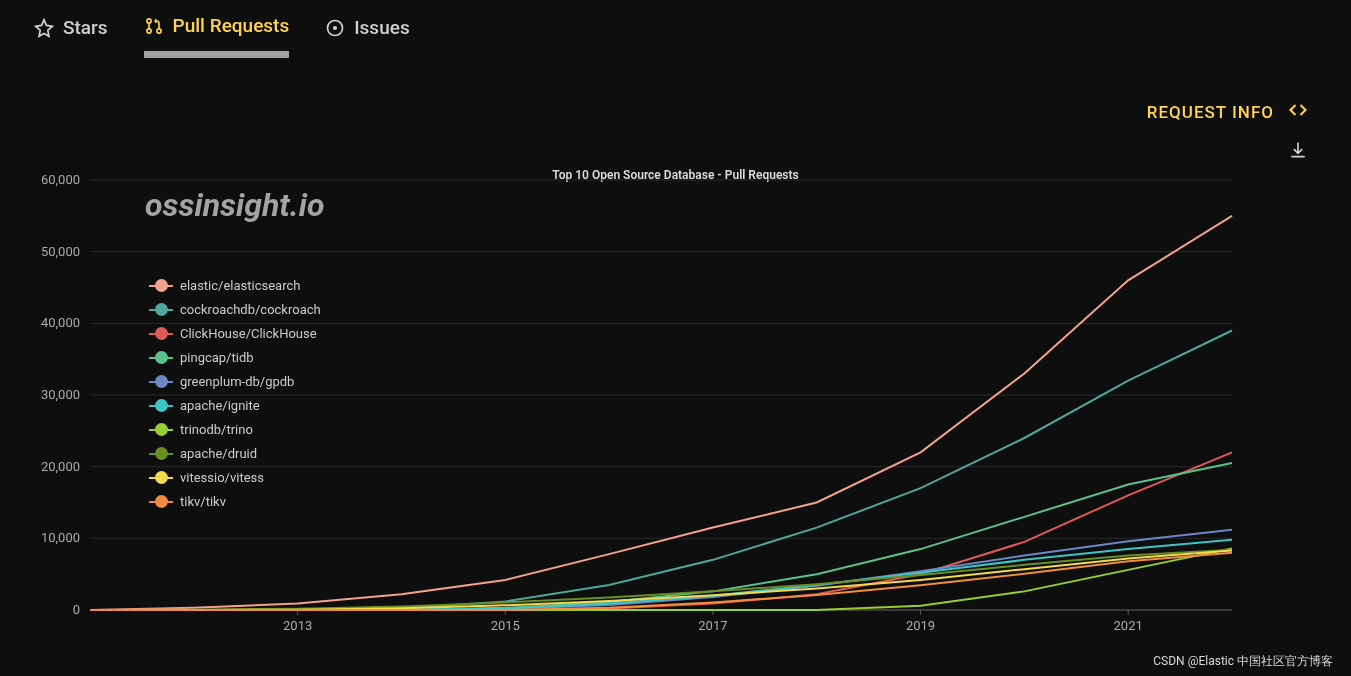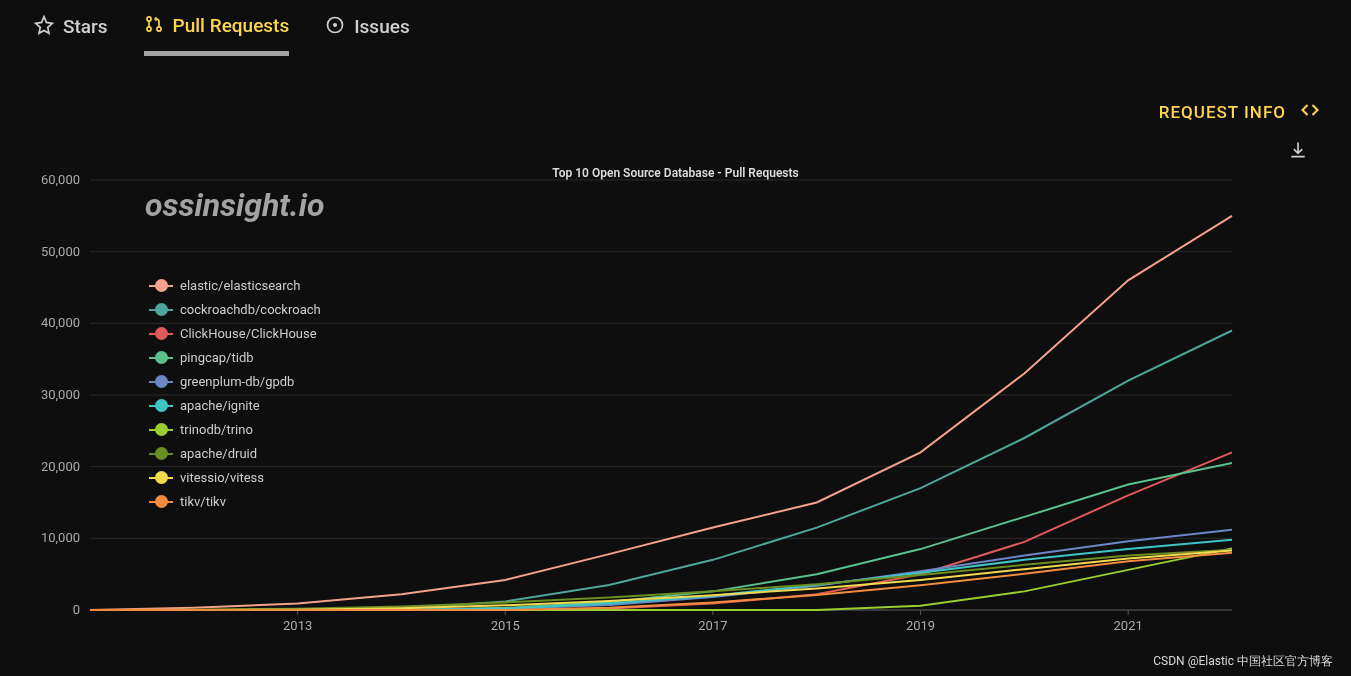--- a/index.html
+++ b/index.html
@@ -15,40 +15,40 @@
 
 
 .tabs {
   display: flex;
   gap: 36px;
   padding: 14px 34px 0 34px;
   align-items: center;
 }
 .tab {
   display: flex;
-  align-items: flex-start;
+  align-items: center;
   gap: 9px;
   font-size: 19px;
   font-weight: 500;
   color: #d0d0d0;
   padding-bottom: 14px;
   cursor: pointer;
   border-bottom: 3px solid transparent;
 }
 .tab.active {
   color: #ffd54f;
-  border-bottom: 5px solid #a3a3a3;
+  border-bottom: 7px solid #a3a3a3;
 }
 .tab .ico svg { display: block; }
 
 
 .controls {
   position: absolute;
   top: 100px;
-  right: 31px;
+  right: 43px;
   display: flex;
   align-items: center;
   gap: 14px;
   margin-left: 24px;
 }
 .req-info {
   color: #ffd54f;
   font-size: 17px;
   letter-spacing: 1px;
   font-weight: 500;

